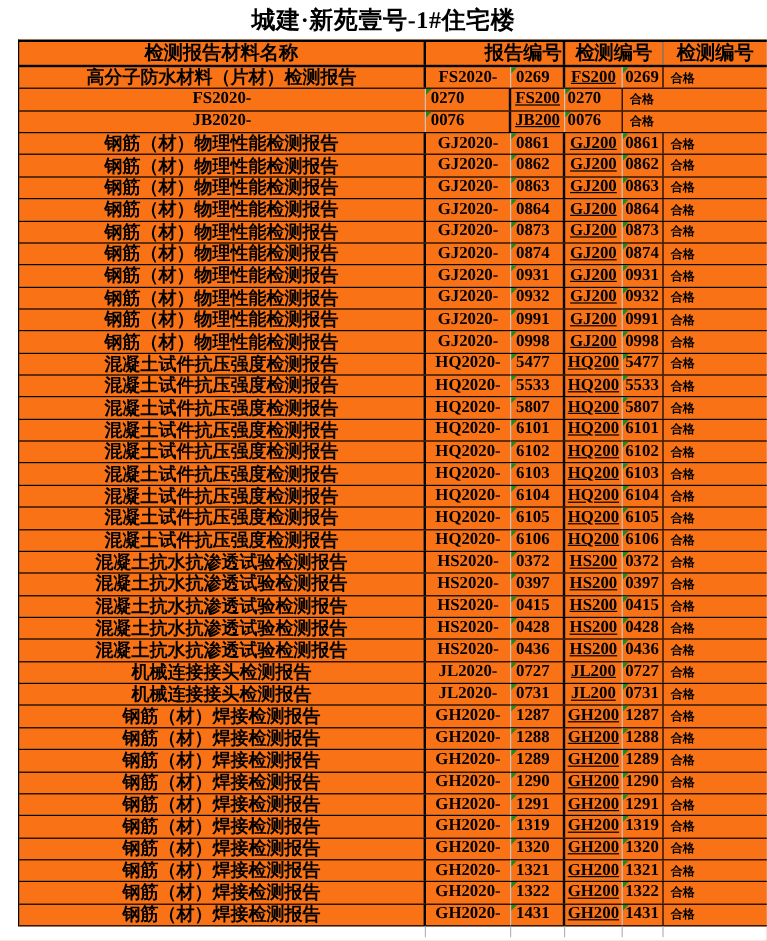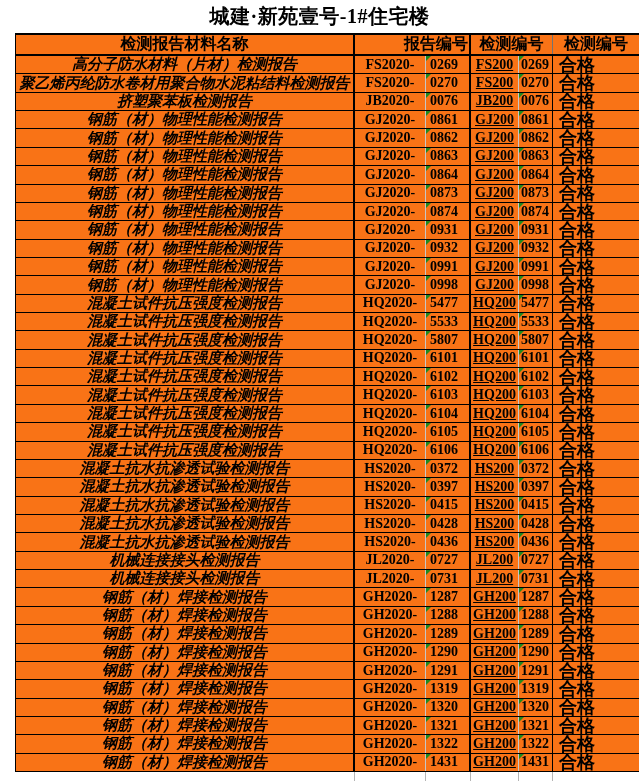--- a/index.html
+++ b/index.html
@@ -32,26 +32,26 @@
   .hdr-report{border-right:2px solid #000000;margin-left:48px;}
   .hdr-test{border-right:1px solid #737373;}
   .row{
     display:grid;grid-template-columns:339px 71px 45px 48px 34px 1fr;
     height:18.36px;border-bottom:1px solid #000;box-sizing:border-box;
   }
   .cell{
     display:flex;align-items:center;box-sizing:border-box;
     white-space:nowrap;overflow:hidden;position:relative;
   }
-  .c-material{justify-content:center;font-size:15px;border-right:2px solid #000;font-style:italic;}
+  .c-material{justify-content:center;font-size:15px;border-right:2px solid #000;}
   .c-rpre{justify-content:center;font-size:14px;border-right:1px solid #c6c6c6;}
   .c-rnum{justify-content:flex-start;padding-left:4px;font-size:14px;border-right:2px solid #000;}
   .c-tpre{justify-content:center;font-size:14px;border-right:1px solid #c6c6c6;text-decoration:underline;}
   .c-tnum{justify-content:flex-start;padding-left:2px;font-size:14px;border-right:1px solid #000;}
-  .c-concl{justify-content:flex-start;padding-left:6px;font-size:18px;}
+  .c-concl{justify-content:flex-start;padding-left:6px;font-size:10px;}
   .flag{
     position:absolute;top:0;left:0;width:0;height:0;
     border-top:5px solid #1e8a1e;border-right:5px solid transparent;
   }
   .stub{position:absolute;width:1px;height:9px;background:#b5b5b5;}
 </style>
 </head>
 <body>
 
 <div class="page">
@@ -75,35 +75,33 @@
       <span>0269</span>
     </div>
     <div class="cell c-tpre">FS200</div>
     <div class="cell c-tnum">
       <span class="flag" style="border-top-color: rgb(30, 138, 30);"></span>
       <span>0269</span>
     </div>
     <div class="cell c-concl">合格</div>
   </div>
         <div class="row">
-    <div class="cell c-material">聚乙烯丙纶防水卷材用聚合物水泥粘结料检测报告</div>
     <div class="cell c-rpre">FS2020-</div>
     <div class="cell c-rnum">
       <span class="flag" style="border-top-color: rgb(30, 138, 30);"></span>
       <span>0270</span>
     </div>
     <div class="cell c-tpre">FS200</div>
     <div class="cell c-tnum">
       <span class="flag" style="border-top-color: rgb(30, 138, 30);"></span>
       <span>0270</span>
     </div>
     <div class="cell c-concl">合格</div>
   </div>
         <div class="row">
-    <div class="cell c-material">挤塑聚苯板检测报告</div>
     <div class="cell c-rpre">JB2020-</div>
     <div class="cell c-rnum">
       <span class="flag" style="border-top-color: rgb(30, 138, 30);"></span>
       <span>0076</span>
     </div>
     <div class="cell c-tpre">JB200</div>
     <div class="cell c-tnum">
       <span class="flag" style="border-top-color: rgb(30, 138, 30);"></span>
       <span>0076</span>
     </div>

